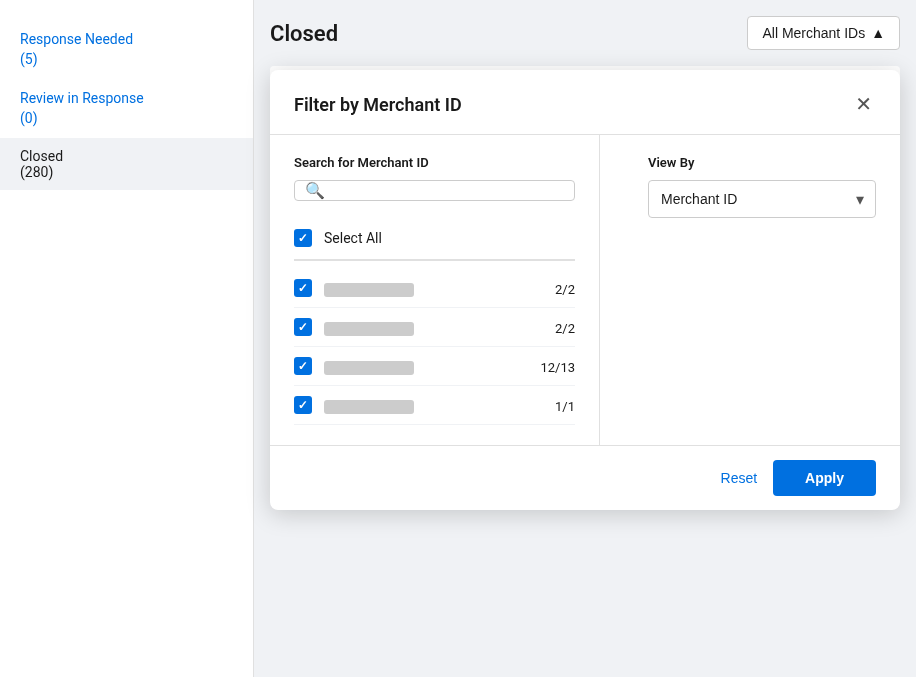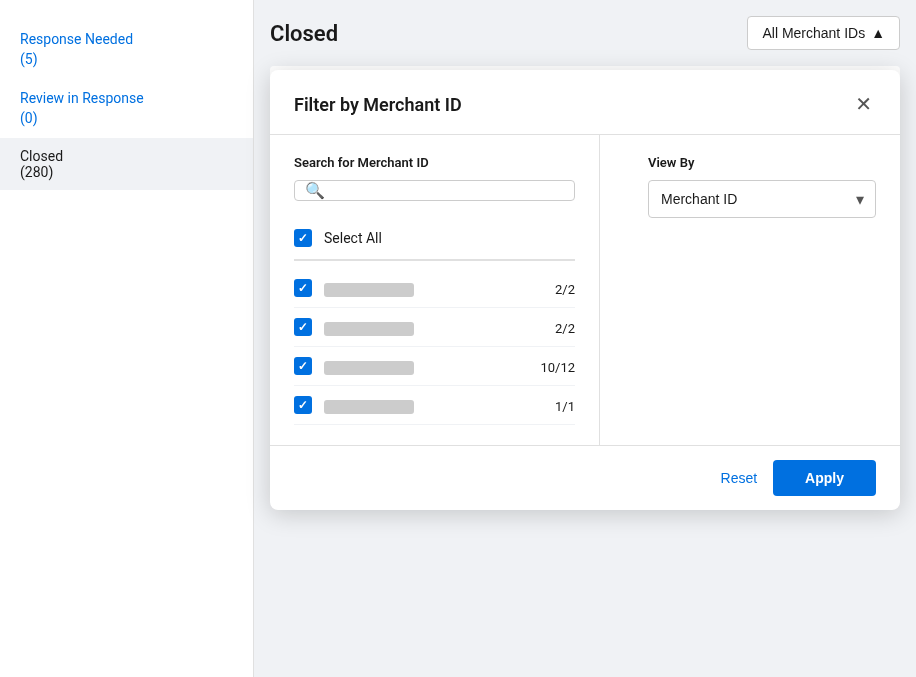--- a/index.html
+++ b/index.html
@@ -385,21 +385,21 @@
             <span class="merchant-count">2/2</span>
           </div>
           <div class="filter-list-item">
             <div class="checkbox-blue"></div>
             <div class="merchant-placeholder"></div>
             <span class="merchant-count">2/2</span>
           </div>
           <div class="filter-list-item">
             <div class="checkbox-blue"></div>
             <div class="merchant-placeholder"></div>
-            <span class="merchant-count">10/12</span>
+            <span class="merchant-count">12/13</span>
           </div>
           <div class="filter-list-item">
             <div class="checkbox-blue"></div>
             <div class="merchant-placeholder"></div>
             <span class="merchant-count">1/1</span>
           </div>
         </div>
       </div>
 
       <div class="filter-right">

